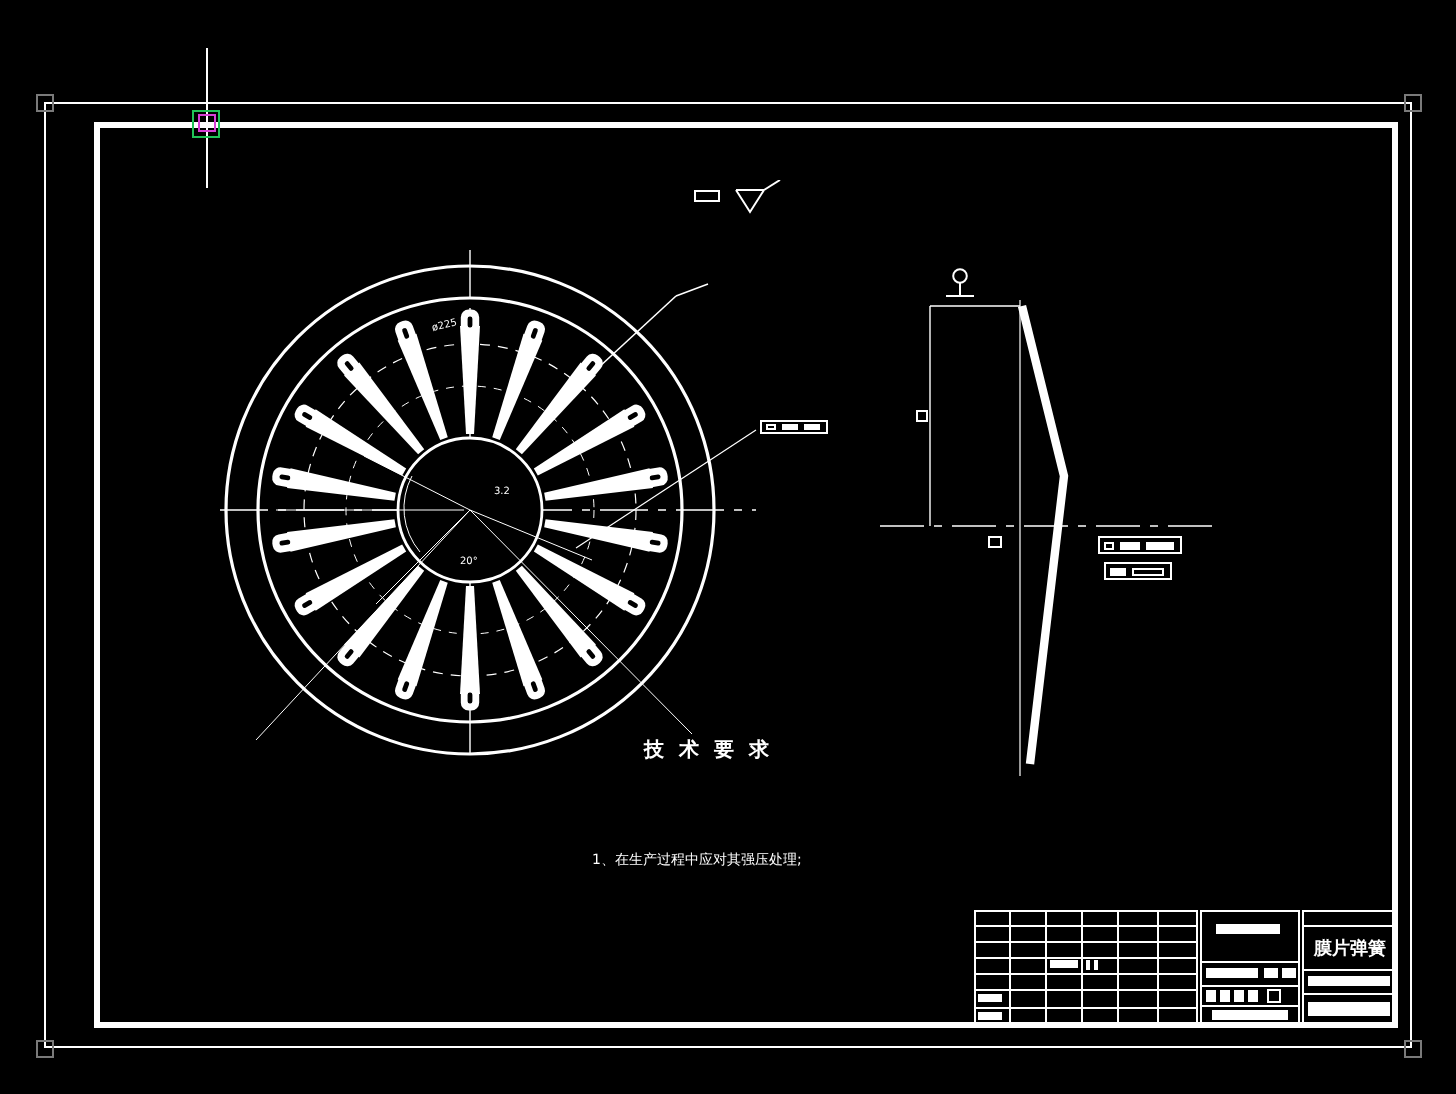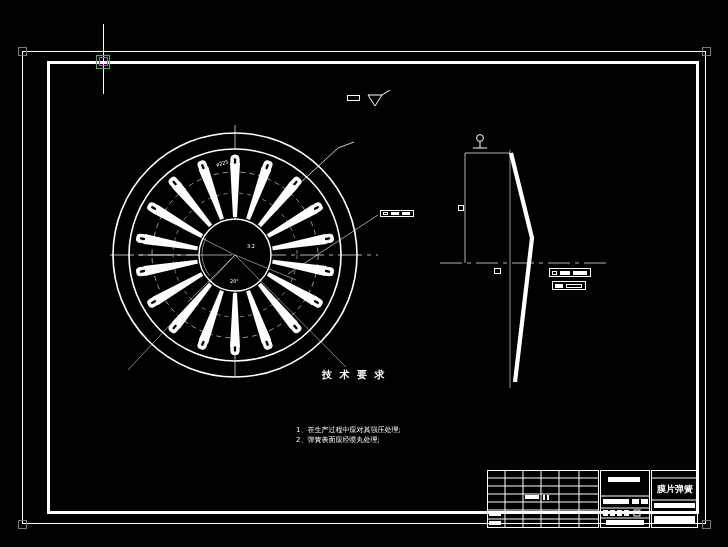--- a/index.html
+++ b/index.html
@@ -17,21 +17,21 @@
   #grip{left:99px;top:57px;width:9px;height:9px;border:1px solid #d63fd6;box-sizing:border-box;}
   
   .cn{color:#ffffff;font-family:"DejaVu Sans",sans-serif;}
   #tr-title{left:322px;top:368px;font-size:10px;letter-spacing:2px;color:#ffffff;font-weight:bold;}
   #tr-list{left:296px;top:385px;width:230px;color:#ffffff;font-size:7px;line-height:10.4px;margin-top:40px;}
   #tr-list div{white-space:nowrap;}
   #tr-list div.wrap{white-space:normal;}
   
   #sf-box{left:347px;top:95px;width:13px;height:6px;border:1px solid #fff;box-sizing:border-box;}
   
-  #title-block{left:487px;top:470px;width:211px;height:58px;}
+  #title-block{left:487px;top:455px;width:211px;height:58px;}
   #tb-title-text{position:absolute;left:167px;top:470px;width:42px;color:#fff;font-size:9px;letter-spacing:0px;text-align:center;font-weight:bold;}
   .dimbox{position:absolute;border:1px solid #ffffff;box-sizing:border-box;height:7px;}
   svg{display:block;}
   .small-label{position:absolute;color:#fff;font-size:5px;}
 </style>
 </head>
 <body>
 
 <div id="stage">
 
@@ -217,21 +217,20 @@
   <div class="abs" style="left:555px;top:284px;width:8px;height:4px;background:#fff;"></div>
   <div class="abs" style="left:566px;top:284px;width:16px;height:4px;border:1px solid #fff;box-sizing:border-box;"></div>
 
   <div class="abs" style="left:494px;top:268px;width:7px;height:6px;border:1px solid #fff;box-sizing:border-box;"></div>
   <div class="abs" style="left:458px;top:205px;width:6px;height:6px;border:1px solid #fff;box-sizing:border-box;"></div>
 
   
   <div class="abs cn" id="tr-title">技 术 要 求</div>
   <div class="abs cn" id="tr-list">
     <div>1、在生产过程中应对其强压处理;</div>
-    <div>2、弹簧表面应经喷丸处理;</div>
   </div>
 
   
   <div class="abs" id="title-block">
 
     <svg class="abs" style="left:0;top:0;" width="112" height="58">
       <rect x="0.5" y="0.5" width="111" height="57" fill="none" stroke="#ffffff" stroke-width="1"></rect>
       <line x1="0" y1="8" x2="112" y2="8" stroke="#ffffff" stroke-width="1"></line>
       <line x1="0" y1="16" x2="112" y2="16" stroke="#ffffff" stroke-width="1"></line>
       <line x1="0" y1="24" x2="112" y2="24" stroke="#ffffff" stroke-width="1"></line>

